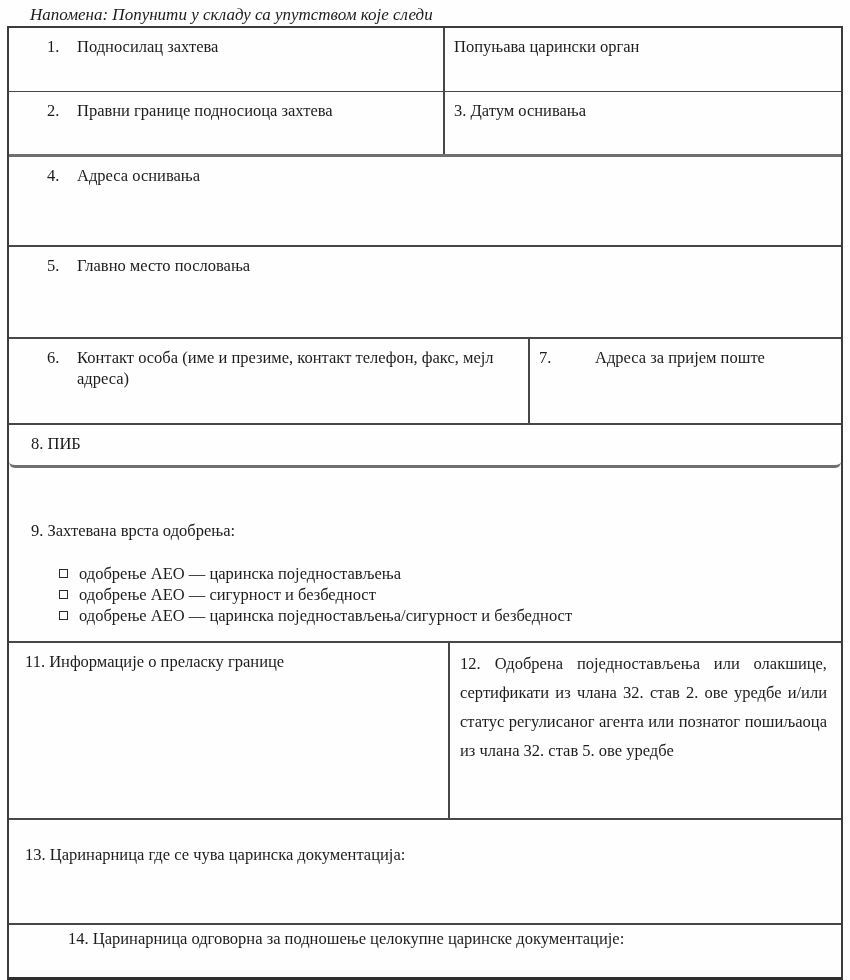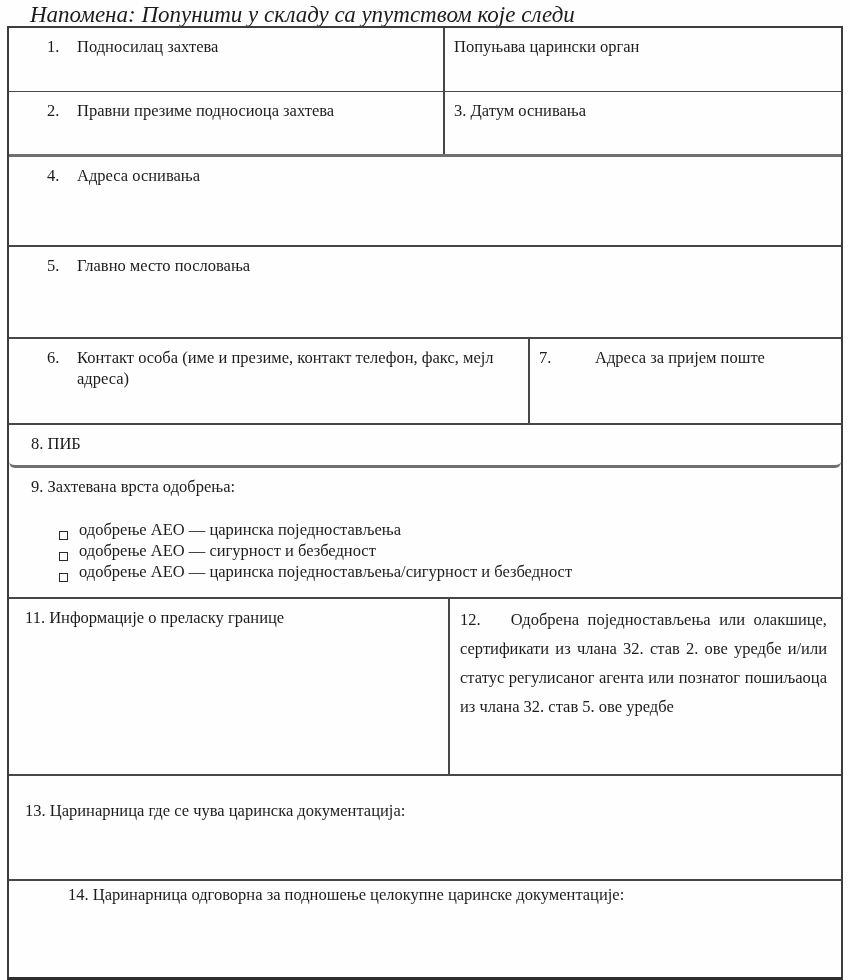--- a/index.html
+++ b/index.html
@@ -13,21 +13,21 @@
     font-family: "Liberation Serif", "DejaVu Serif", serif;
     font-size: 16.5px;
     line-height: 21px;
     overflow: hidden;
   }
   .note {
     position: absolute;
     left: 30px;
     top: 4px;
     font-style: italic;
-    font-size: 23px;
+    font-size: 17px;
     text-align: right;
   }
   .tbl {
     position: absolute;
     left: 7px;
     top: 26px;
     width: 836px;
     height: 954px;
     border: 2px solid #3c3c3c;
     border-bottom: 3px solid #2e2e2e;
@@ -38,21 +38,21 @@
   .row { border-bottom: 2px solid #474747; display: flex; flex-direction: row; }
   .row.thin  { border-bottom-width: 1.5px; }
   .row.thick { border-bottom: 3.5px solid #6f6f6f; }
   .row.last  { border-bottom: none; margin-left: 43px; }
   .h1  { height: 64px; }
   .h2  { height: 65px; }
   .h4  { height: 90px; }
   .h5  { height: 92px; }
   .h6  { height: 86px; }
   .h8  { height: 43px; border-radius: 6px; }
-  .h9  { height: 131px; }
+  .h9  { height: 131px; margin-top: 44px; }
   .h10 { height: 91px; }
   .h11 { height: 177px; }
   .h13 { height: 89px; margin-top: 16px; }
   .h14 { height: 27px; }
   .cell { padding-top: 8px; }
   .cl { border-right: 2px solid #474747; flex: 0 0 auto; }
   .cr { flex: 1 1 auto; padding-left: 9px; padding-right: 8px; }
   .w1  { flex-basis: 436px; }
   .w6  { flex-basis: 521px; }
   .w11 { flex-basis: 441px; }
@@ -61,38 +61,38 @@
   .li { display: flex; }
   .li .num { flex: 0 0 30px; margin-left: 38px; }
   .li .lbl { flex: 1 1 auto; padding-right: 22px; }
   
   .plain { padding-left: 22px; padding-right: 10px; }
   .plain2 { padding-left: 16px; padding-right: 10px; }
   
   .li7 .num { flex: 0 0 56px; margin-left: 0; }
   
   .opts { margin-top: 22px; margin-left: 28px; }
-  .opt { display: flex; align-items: flex-end; height: 21px; }
+  .opt { display: flex; align-items: center; height: 21px; }
   .cb {
     flex: 0 0 9px;
     width: 9px; height: 9px;
     border: 1.3px solid #2a2a2a;
     margin-right: 11px;
     position: relative; top: 0px;
     display: inline-block;
   }
   
   .cell12 {
     line-height: 29px;
     text-align: justify;
     padding-left: 10px;
     padding-right: 14px;
     padding-top: 6px;
   }
-  .cell12 .num12 { margin-right: 30px; }
+  .cell12 .num12 { margin-right: 14px; }
   .tight { padding-top: 3px; }
 </style>
 </head>
 <body>
 
 <div class="page">
 
   <div class="note">Напомена: Попунити у складу са упутством које следи</div>
 
   <div class="tbl">
@@ -106,21 +106,21 @@
       </div>
       <div class="cell cr">
         <span>Попуњава царински орган</span>
       </div>
     </div>
 
     <div class="row thick h2">
       <div class="cell cl w1">
         <div class="li">
           <span class="num">2.</span>
-          <span class="lbl">Правни презиме подносиоца захтева</span>
+          <span class="lbl">Правни границе подносиоца захтева</span>
         </div>
       </div>
       <div class="cell cr">
         <span>3.</span>
         <span>Датум оснивања</span>
       </div>
     </div>
 
     <div class="row h4">
       <div class="cell full">

